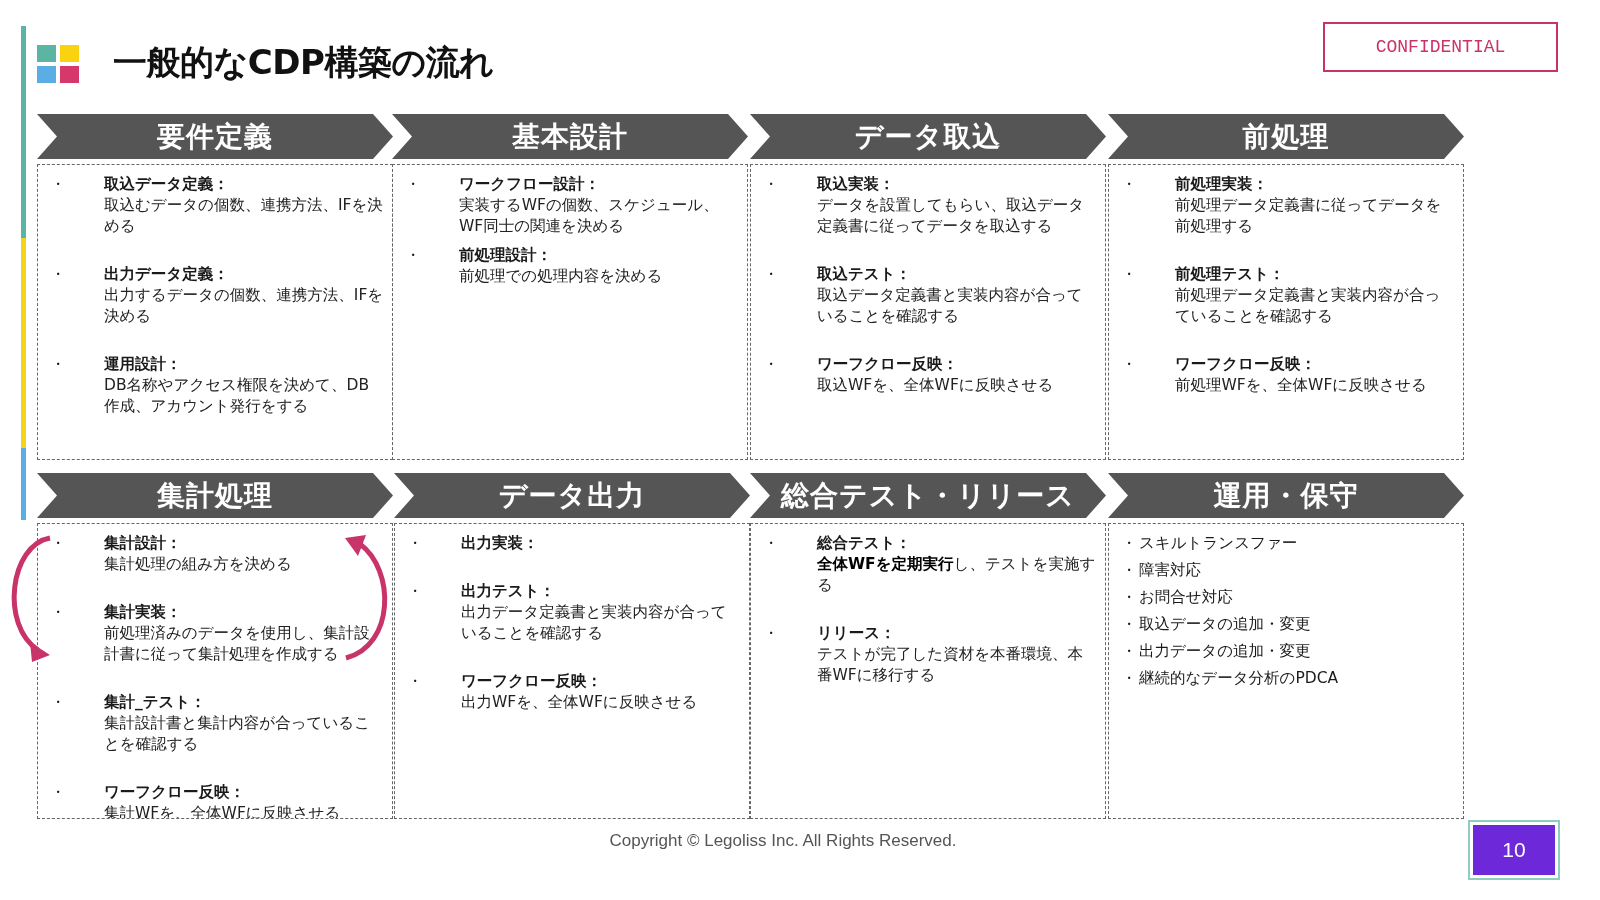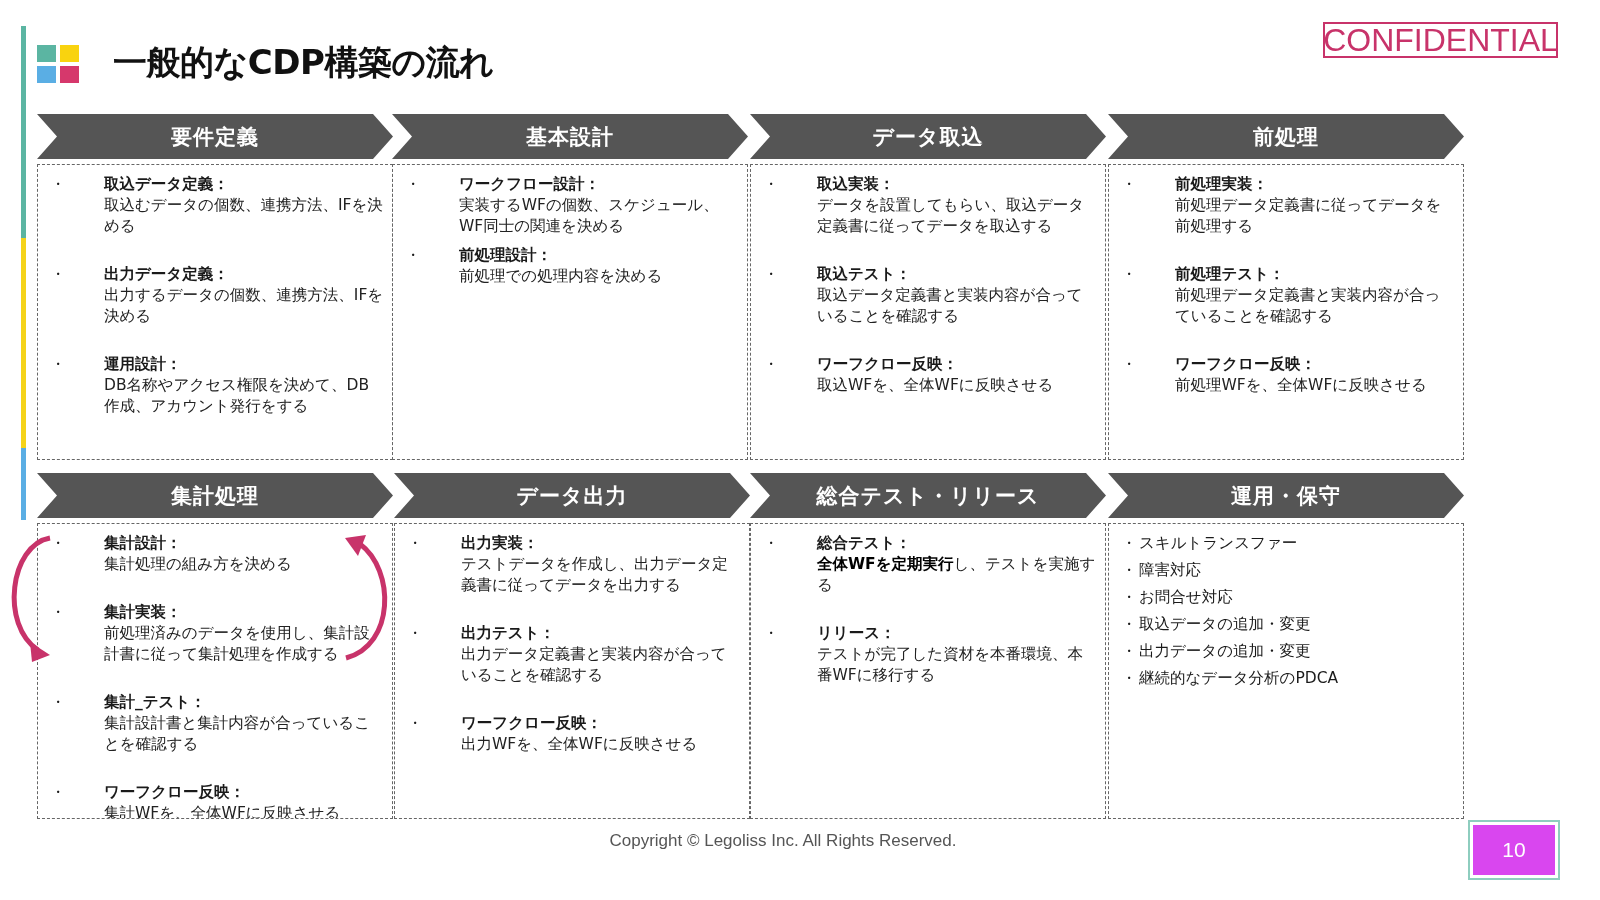--- a/index.html
+++ b/index.html
@@ -13,44 +13,44 @@
 
   .logo { position: absolute; left: 37px; top: 45px; width: 44px; height: 38px; }
   .logo span { position: absolute; width: 19px; height: 17px; }
   .logo .q1 { left: 0; top: 0; background: #5bb5a2; }
   .logo .q2 { left: 23px; top: 0; background: #f9d30f; }
   .logo .q3 { left: 0; top: 21px; background: #5aaee4; }
   .logo .q4 { left: 23px; top: 21px; background: #d6386c; }
 
   .page-title { position: absolute; left: 113px; top: 40px; font-size: 34px; font-weight: bold; letter-spacing: -0.5px; color: #111; }
 
-  .confidential { position: absolute; left: 1323px; top: 22px; width: 235px; height: 36px; border: 2px solid #c8336a; color: #c8336a; font-size: 32px; display: flex; align-items: center; justify-content: center; font-family: Liberation Sans, sans-serif; }
+  .confidential { position: absolute; left: 1323px; top: 22px; width: 235px; height: 50px; border: 2px solid #c8336a; color: #c8336a; font-size: 18px; display: flex; align-items: center; justify-content: center; font-family: Liberation Mono, monospace; }
 
   .phase { position: absolute; width: 356px; }
   .chevron { position: relative; width: 356px; height: 45px; }
   .chevron svg { position: absolute; left: 0; top: 0; }
-  .chevron .label { position: absolute; left: 0; top: 0; width: 356px; height: 45px; display: flex; align-items: center; justify-content: center; color: #ffffff; font-weight: bold; font-size: 21px; letter-spacing: 1px; }
+  .chevron .label { position: absolute; left: 0; top: 0; width: 356px; height: 45px; display: flex; align-items: center; justify-content: center; color: #ffffff; font-weight: bold; font-size: 28px; letter-spacing: 1px; }
 
   .box { position: absolute; top: 50px; left: 0; width: 356px; border: 1.5px dashed #666; padding: 9px 8px 0 14px; font-size: 15.5px; line-height: 21px; }
   .item { display: flex; margin-bottom: 27px; }
   .item.compact { margin-bottom: 8px; }
   .item .bullet { width: 16px; flex-shrink: 0; font-weight: bold; font-size: 12px; line-height: 21px; }
   .item .content { flex: 1; margin-left: 36px; }
   .item .head { font-weight: bold; }
   .item .desc { color: #222; }
   .hl { color: #000000; font-weight: bold; }
 
   .simple-item { display: flex; margin-bottom: 6px; }
   .simple-item .bullet { width: 16px; flex-shrink: 0; font-weight: bold; font-size: 12px; line-height: 21px; }
 
   .cycle-arrows { position: absolute; left: 0; top: 530px; }
 
   .footer { position: absolute; left: 0; width: 1566px; top: 831px; text-align: center; font-family: "Liberation Sans", sans-serif; font-size: 17px; color: #555; }
 
-  .page-num { position: absolute; left: 1470px; top: 822px; width: 88px; height: 56px; background: #d946ef; border: 3px solid #ffffff; outline: 2px solid #8ecdbf; color: #ffffff; font-size: 21px; display: flex; align-items: center; justify-content: center; font-family: "Liberation Sans", sans-serif; }
+  .page-num { position: absolute; left: 1470px; top: 822px; width: 88px; height: 56px; background: #6d28d9; border: 3px solid #ffffff; outline: 2px solid #8ecdbf; color: #ffffff; font-size: 21px; display: flex; align-items: center; justify-content: center; font-family: "Liberation Sans", sans-serif; }
 </style>
 </head>
 <body>
 
 <div class="side-bar s1"></div>
 <div class="side-bar s2"></div>
 <div class="side-bar s3"></div>
 
 <div class="logo">
   <span class="q1"></span>
@@ -234,21 +234,20 @@
     <svg width="356" height="45">
         <polygon points="0,0 336,0 356,22.5 336,45 0,45 20,22.5" fill="#555555"></polygon>
       </svg>
     <div class="label">データ出力</div>
   </div>
   <div class="box" style="height:296px;">
     <div class="item">
         <span class="bullet">・</span>
         <div class="content">
           <div class="head">出力実装：</div>
-          <div class="desc">テストデータを作成し、出力データ定義書に従ってデータを出力する</div>
         </div>
       </div>
     <div class="item">
         <span class="bullet">・</span>
         <div class="content">
           <div class="head">出力テスト：</div>
           <div class="desc">出力データ定義書と実装内容が合っていることを確認する</div>
         </div>
       </div>
     <div class="item">

